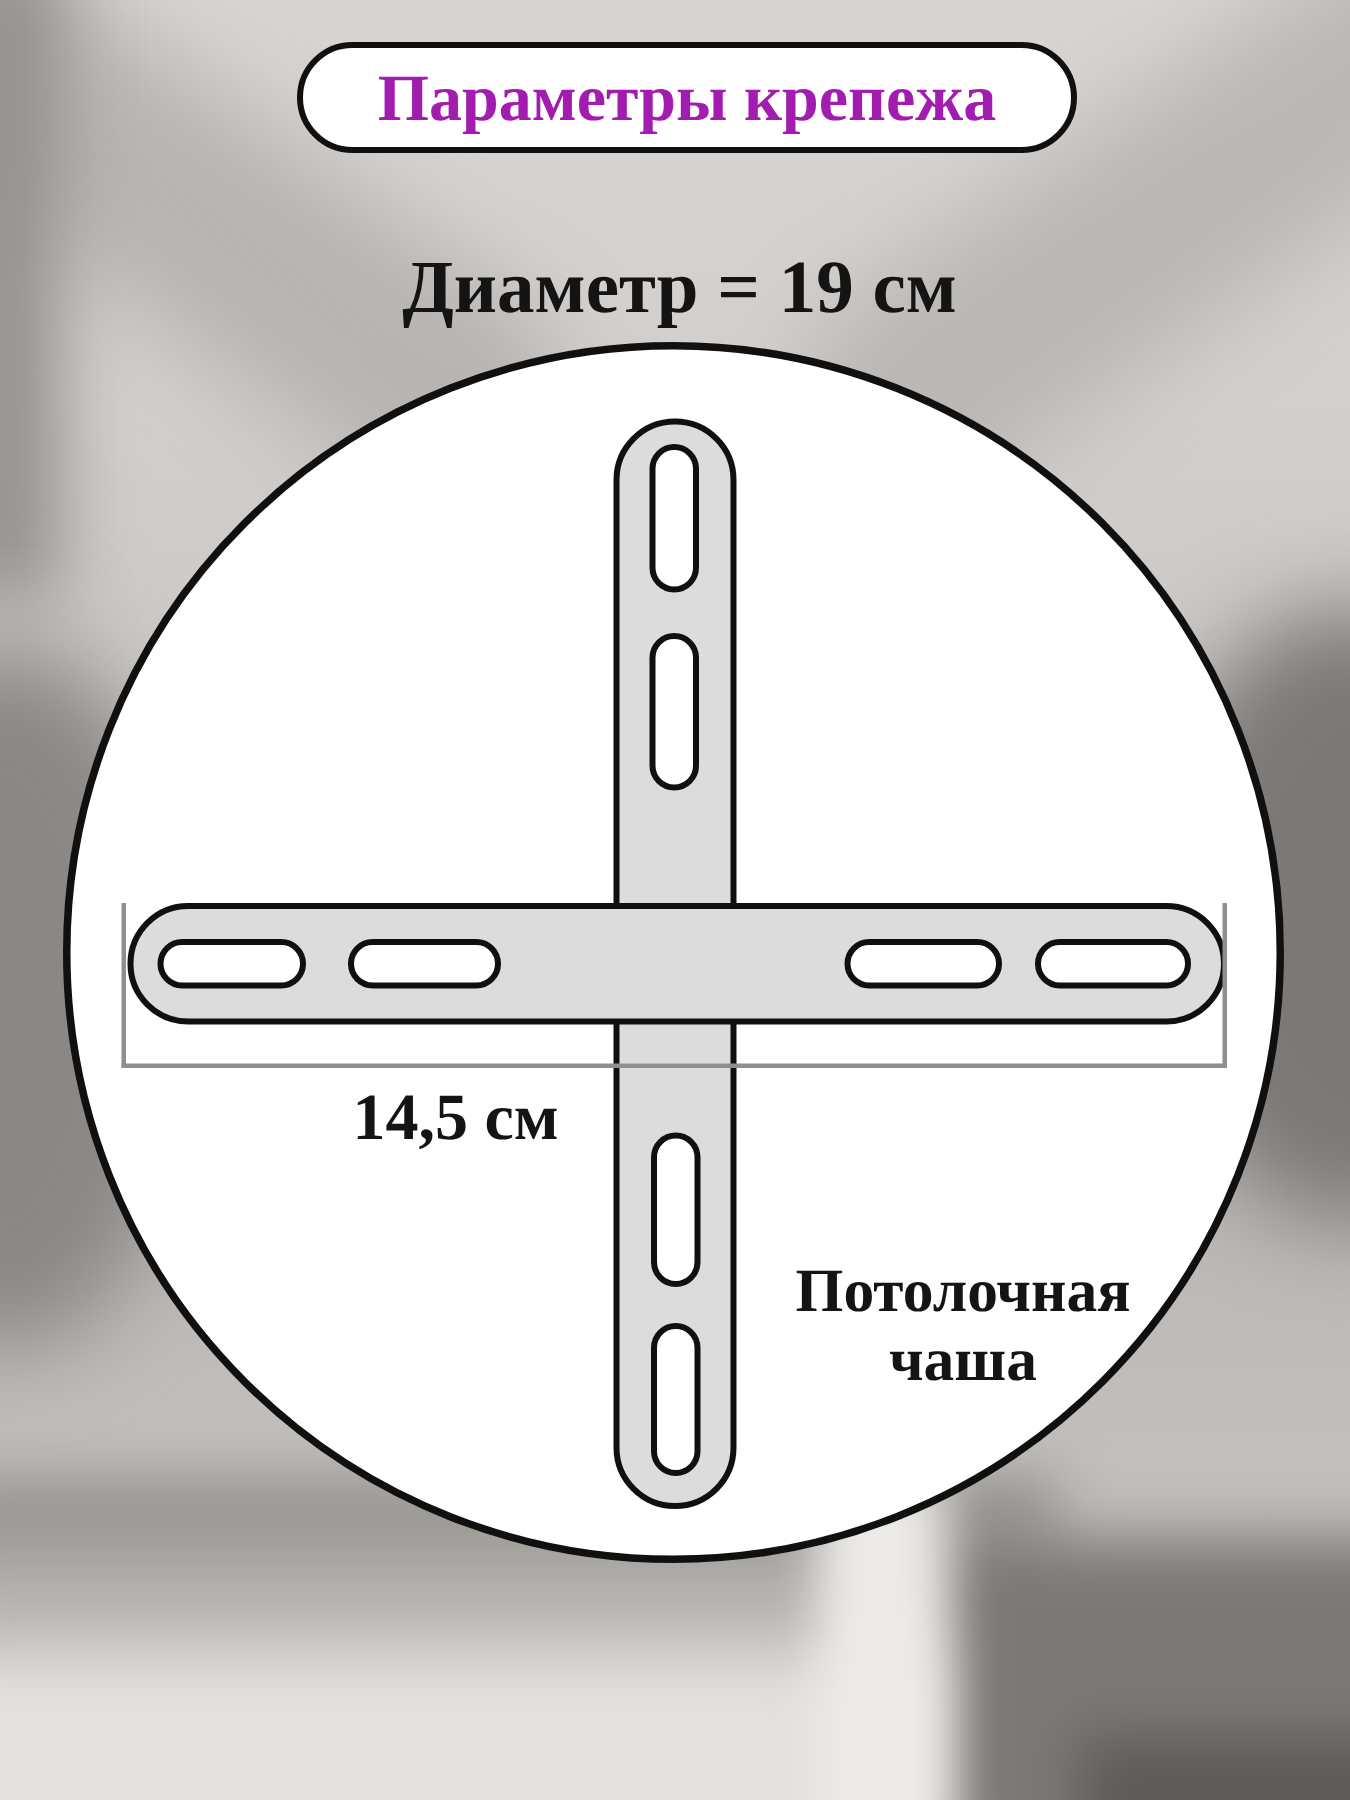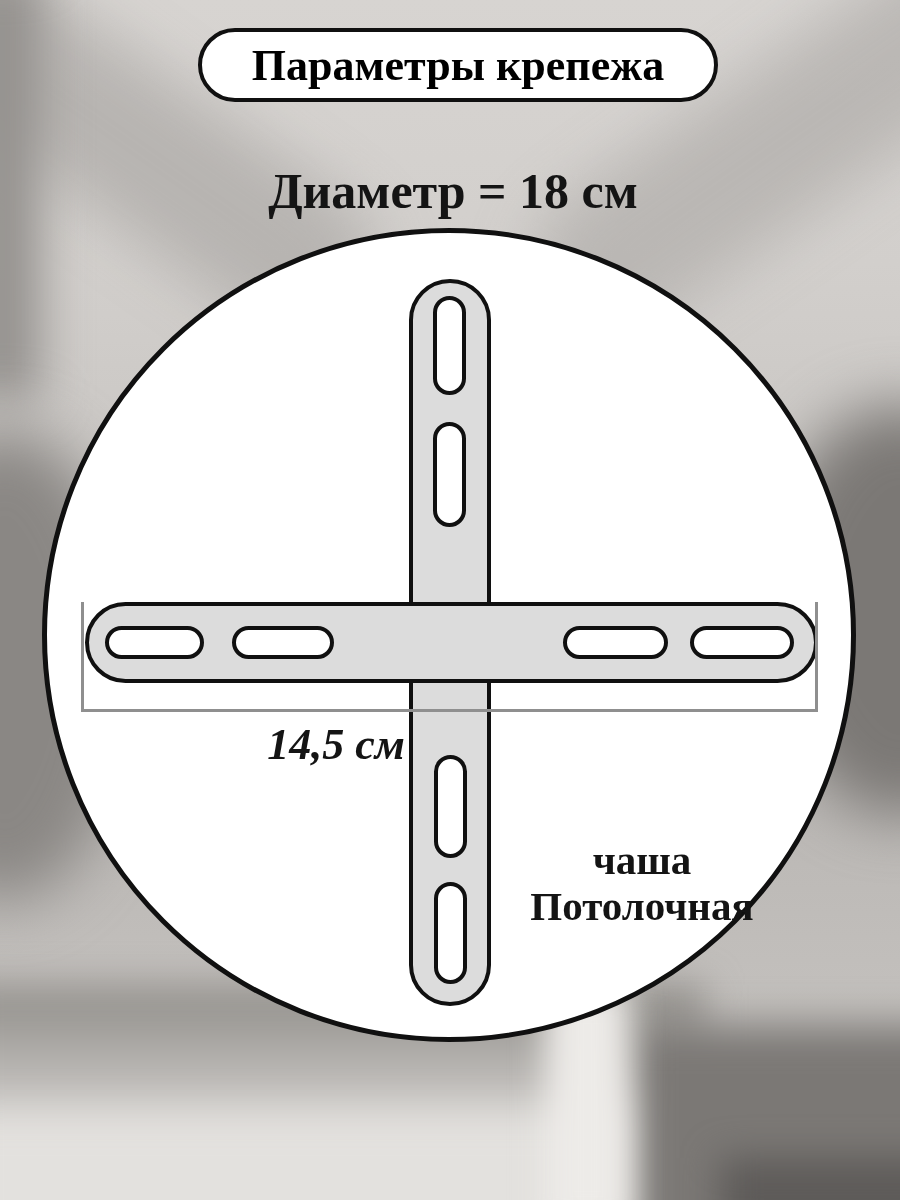--- a/index.html
+++ b/index.html
@@ -87,26 +87,26 @@
          white-space: nowrap; }
   .pill {
     position: absolute; left: 198px; top: 28px;
     width: 520px; height: 74px;
     background: #ffffff;
     border: 4px solid var(--outline, #101010);
     border-radius: 37px;
     display: flex; align-items: center; justify-content: center;
     z-index: 6;
   }
-  .pill span { color: #000000; font-weight: 700; font-size: 44px; white-space: nowrap; }
+  .pill span { color: #a21caf; font-weight: 700; font-size: 44px; white-space: nowrap; }
   .diameter-label { left: 153px; top: 162px; width: 600px;
     text-align: center; font-size: 50px; }
   .plank-label { right: 500px; top: 535px; font-size: 48px; }
   .length-label { left: 235px; top: 719px; width: 170px;
-    text-align: right; font-size: 44px; font-style: italic; }
+    text-align: left; font-size: 44px; }
   .cup-label { left: 502px; top: 838px; width: 280px;
     text-align: center; font-size: 41px; line-height: 1.12; white-space: normal; }
 </style>
 </head>
 <body>
 
 <div class="stage">
 
   <div class="bgshape beam-tl"></div>
   <div class="bgshape beam-tr"></div>
@@ -116,37 +116,37 @@
   <div class="bgshape bottom-band"></div>
   <div class="bgshape bottom-light"></div>
   <div class="bgshape bottom-right"></div>
   <div class="bgshape bottom-right-corner"></div>
   <div class="bgshape streak"></div>
 
   <div class="pill">
     <span>Параметры крепежа</span>
   </div>
 
-  <div class="txt diameter-label">Диаметр = 18 см</div>
+  <div class="txt diameter-label">Диаметр = 19 см</div>
 
   <div class="circle"></div>
 
   <div class="arm arm-v"></div>
   <div class="arm arm-h"></div>
 
   <div class="slot vs1"></div>
   <div class="slot vs2"></div>
   <div class="slot vs3"></div>
   <div class="slot vs4"></div>
   <div class="slot hs1"></div>
   <div class="slot hs2"></div>
   <div class="slot hs3"></div>
   <div class="slot hs4"></div>
 
   <div class="dim-bracket"></div>
 
   <div class="txt length-label">14,5 см</div>
   <div class="txt cup-label">
+    <div>Потолочная</div>
     <div>чаша</div>
-    <div>Потолочная</div>
   </div>
 
 </div>
 
 </body></html>

